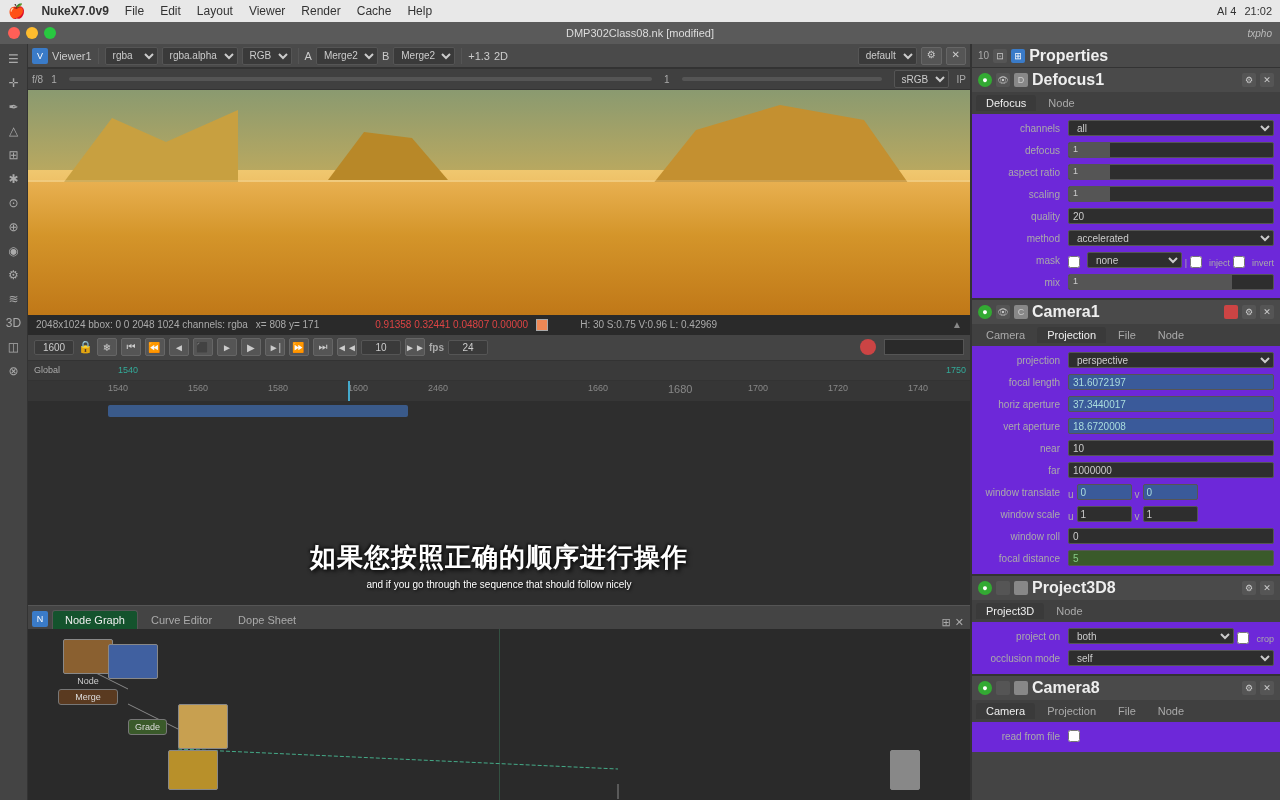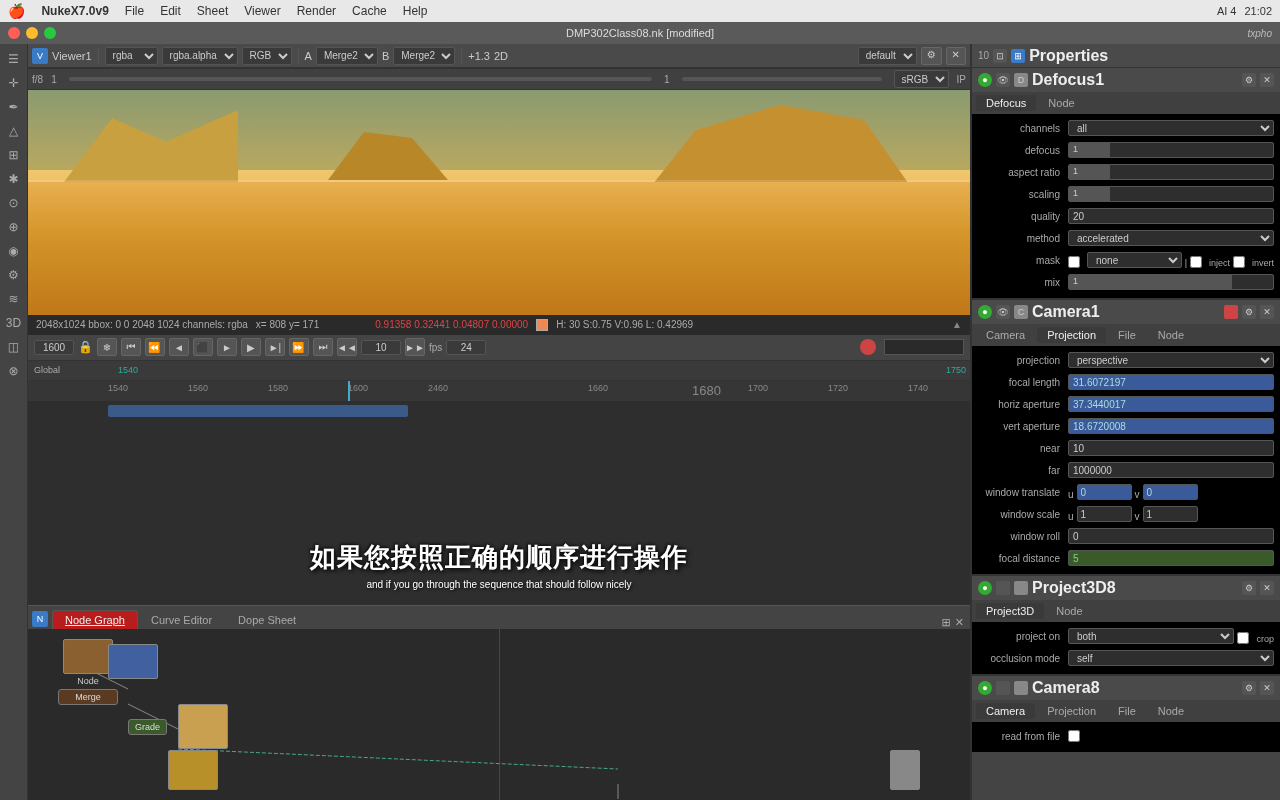--- a/index.html
+++ b/index.html
@@ -182,21 +182,21 @@
       display: flex;
       align-items: center;
       padding: 0 8px;
       gap: 8px;
       font-size: 10px;
       color: #aaa;
       flex-shrink: 0;
     }
     .status-coords { color: #aaa; }
     .status-values { color: #d44; margin-left: 48px; }
-    .status-histo { color: #aaa; }
+    .status-histo { color: #aaa; margin-left: 24px; }
     .color-swatch { width: 12px; height: 12px; background: #e85; border: 1px solid #aaa; }
 
     
     .viewer-toolbar2 {
       height: 22px;
       background: #404040;
       display: flex;
       align-items: center;
       padding: 0 4px;
       gap: 4px;
@@ -227,21 +227,21 @@
     .tc-btn {
       width: 20px; height: 18px;
       background: #555;
       border: 1px solid #666;
       color: #ccc;
       font-size: 10px;
       display: flex; align-items: center; justify-content: center;
       cursor: pointer;
       border-radius: 2px;
     }
-    .tc-fps { color: #aaa; font-size: 10px; }
+    .tc-fps { color: #aaa; font-size: 10px; font-weight: bold; }
     .tc-spacer { flex: 1; }
     .tc-record {
       width: 16px; height: 16px;
       background: #c44;
       border-radius: 50%;
       cursor: pointer;
     }
 
     .timeline-ruler {
       height: 20px;
@@ -279,24 +279,23 @@
     .btab {
       padding: 3px 12px;
       font-size: 11px;
       cursor: pointer;
       border: 1px solid transparent;
       border-bottom: none;
       border-radius: 3px 3px 0 0;
       color: #aaa;
     }
     .btab.active {
-      background: #b91c1c;
+      background: #14532d;
       border-color: #555;
       color: #eee;
-      text-decoration: underline;
     }
     .bottom-content {
       flex: 1;
       background: #2a2a2a;
       position: relative;
       overflow: hidden;
     }
     .node-graph-canvas {
       width: 100%; height: 100%;
       position: relative;
@@ -370,21 +369,21 @@
       font-size: 11px;
       cursor: pointer;
       border-radius: 3px 3px 0 0;
       color: #aaa;
     }
     .prop-tab.active {
       background: #3a3a3a;
       color: #eee;
     }
     .prop-body {
-      background: #000000;
+      background: #6d28d9;
       padding: 4px 6px;
     }
     .prop-row {
       display: flex;
       align-items: center;
       height: 20px;
       margin-bottom: 2px;
     }
     .prop-label {
       width: 90px;
@@ -500,21 +499,21 @@
     }
   </style>
 </head>
 <body>
 
 <div class="menu-bar">
   <span class="apple">🍎</span>
   <span class="app-name">NukeX7.0v9</span>
   <span class="menu-item">File</span>
   <span class="menu-item">Edit</span>
-  <span class="menu-item">Sheet</span>
+  <span class="menu-item">Layout</span>
   <span class="menu-item">Viewer</span>
   <span class="menu-item">Render</span>
   <span class="menu-item">Cache</span>
   <span class="menu-item">Help</span>
   <div class="menu-right">
     <span>AI 4</span>
     <span>21:02</span>
   </div>
 </div>
 
@@ -656,21 +655,21 @@
     <div style="position:absolute;top:0;left:0;right:0;height:20px;background:#363636">
 
       <div style="position:absolute;left:0;right:0;height:20px">
         <div style="position:absolute;left:80px;top:2px;font-size:9px;color:#888">1540</div>
         <div style="position:absolute;left:160px;top:2px;font-size:9px;color:#888">1560</div>
         <div style="position:absolute;left:240px;top:2px;font-size:9px;color:#888">1580</div>
         <div style="position:absolute;left:320px;top:2px;font-size:9px;color:#888">1600</div>
         <div style="position:absolute;left:400px;top:2px;font-size:9px;color:#888">2460</div>
         <div style="position:absolute;left:480px;top:20px;font-size:10px;color:#888">1640</div>
         <div style="position:absolute;left:560px;top:2px;font-size:9px;color:#888">1660</div>
-        <div style="position:absolute;left:664px;top:2px;font-size:13px;color:#888">1680</div>
+        <div style="position:absolute;left:640px;top:2px;font-size:11px;color:#888">1680</div>
         <div style="position:absolute;left:720px;top:2px;font-size:9px;color:#888">1700</div>
         <div style="position:absolute;left:800px;top:2px;font-size:9px;color:#888">1720</div>
         <div style="position:absolute;left:880px;top:2px;font-size:9px;color:#888">1740</div>
 
         <div style="position:absolute;left:320px;top:0;width:2px;height:44px;background:#4ac"></div>
       </div>
     </div>
 
     <div style="position:absolute;top:20px;left:0;right:0;height:24px;background:#2e2e2e">
 

